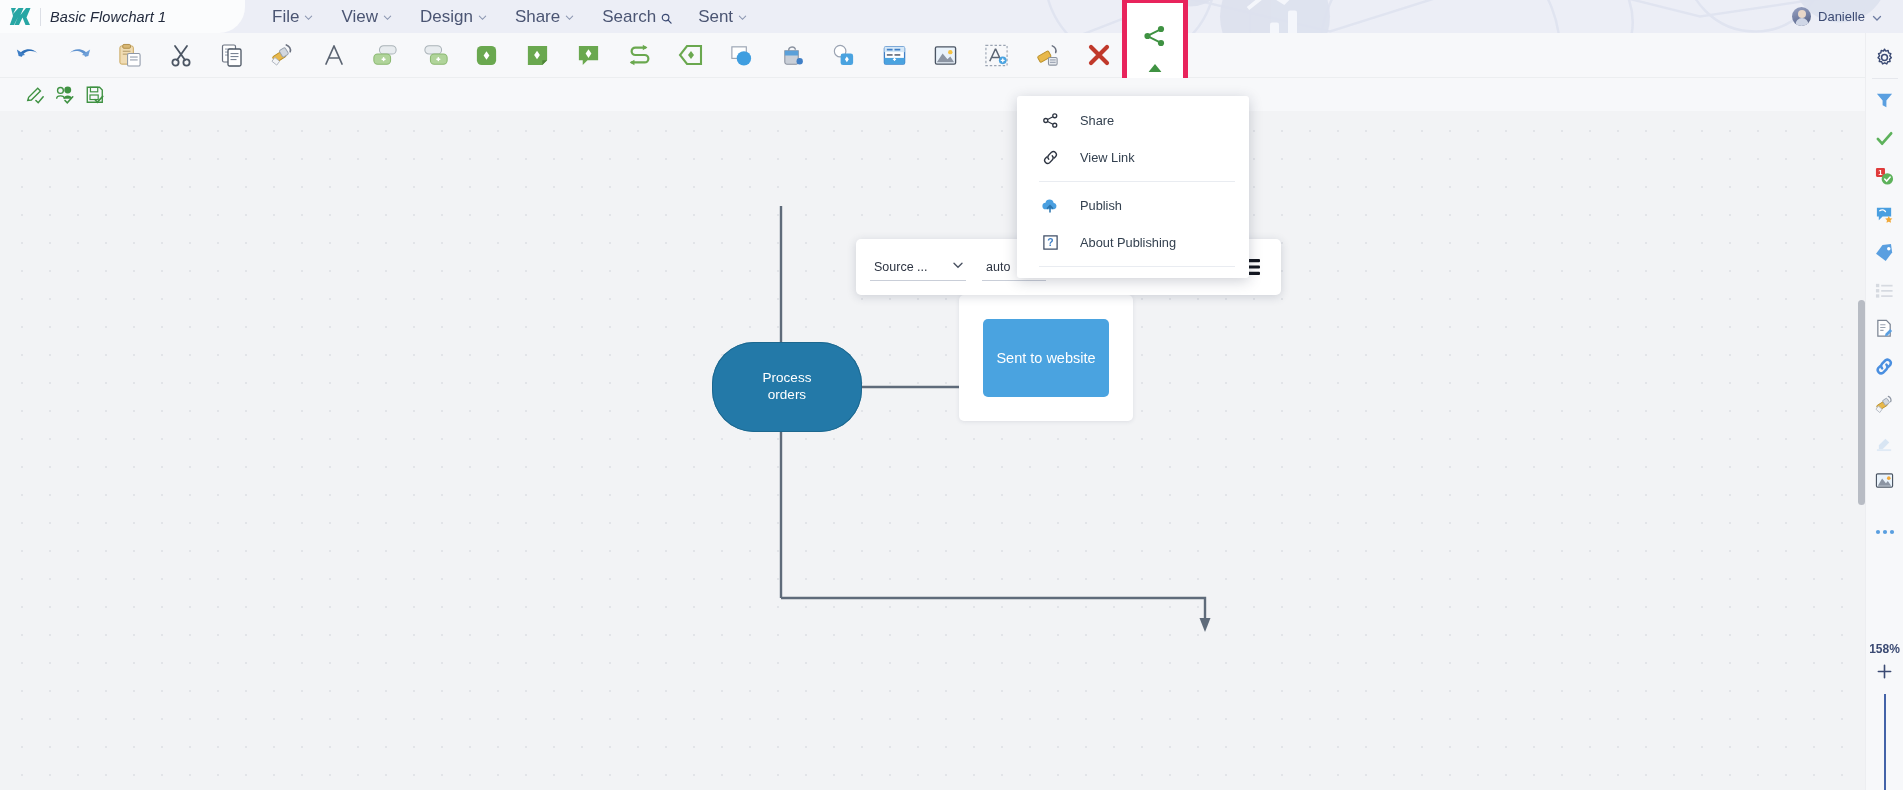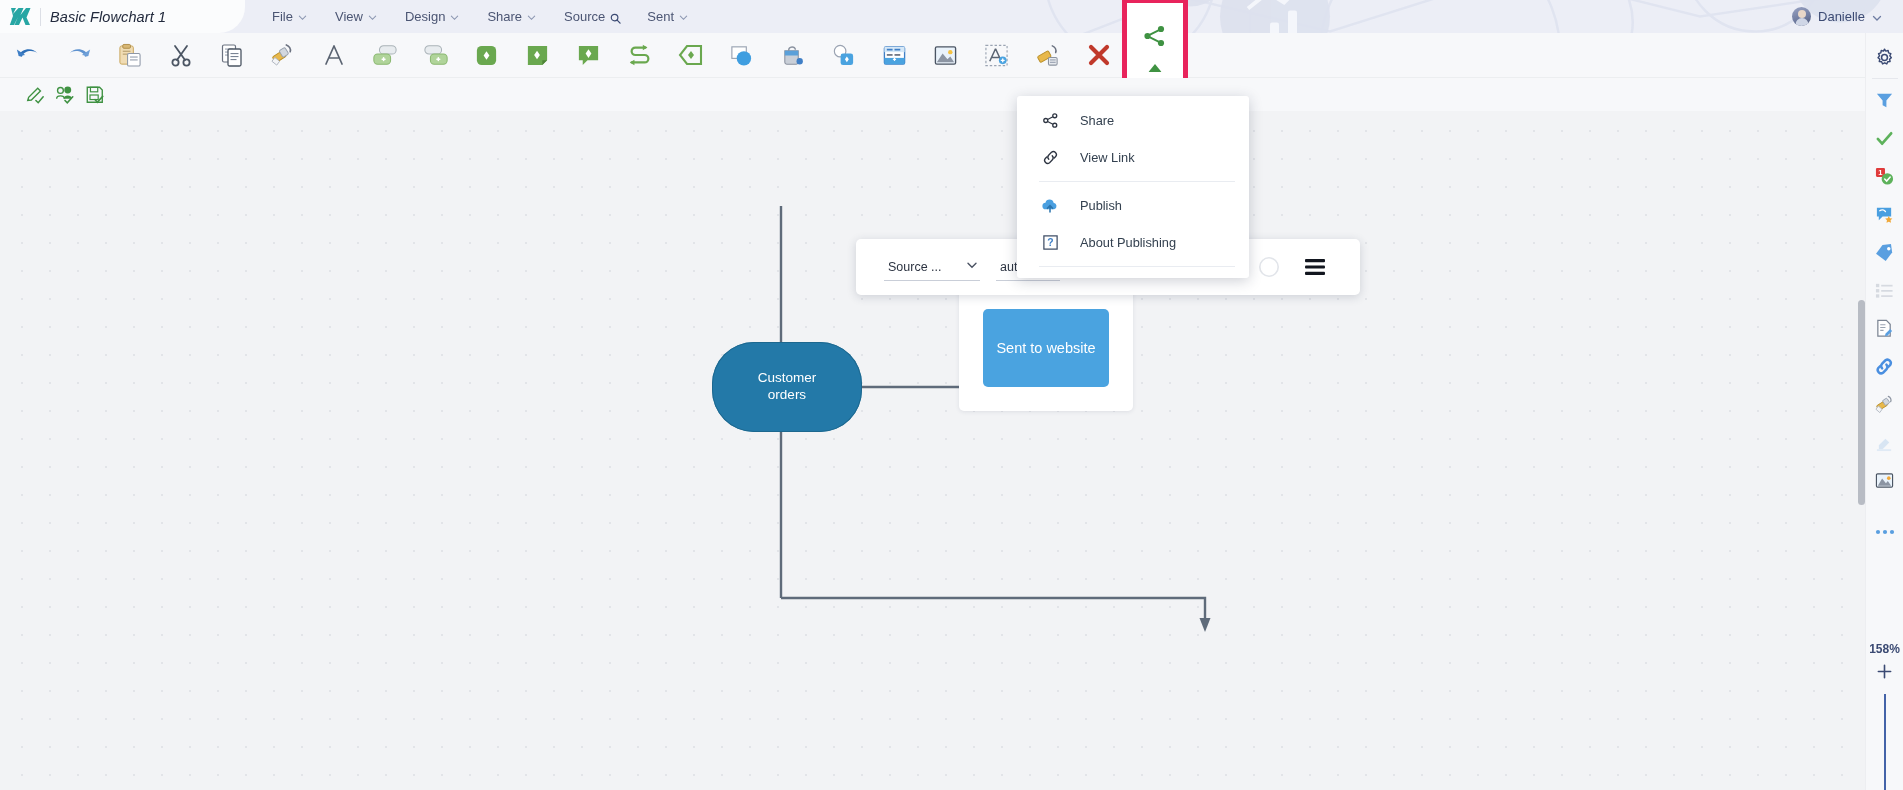--- a/index.html
+++ b/index.html
@@ -33,21 +33,21 @@
   .title-divider { width:1px; height:18px; background:#dcdfe6; margin: 0 9px 0 3px; }
   .doc-title {
     font-size: 14.5px; color: #222a3d; letter-spacing: .1px; white-space: nowrap; font-style: italic;
   }
   .menubar {
     position: absolute; left: 258px; top: 0; height: 33px;
     display: flex; align-items: center; gap: 0px; z-index: 4;
   }
   .menu-item {
     display: flex; align-items: center; gap: 5px;
-    font-size: 13px; color: #4b5573;
+    font-size: 17px; color: #4b5573;
     padding: 0 14px; height: 33px; cursor: pointer; white-space: nowrap;
   }
   .caret { display:inline-block; width:9px; height:9px; position:relative; top:1px; }
   .caret svg { display:block; }
   .user-area {
     position: absolute; right: 22px; top: 0; height: 33px;
     display:flex; align-items:center; gap:7px; z-index:4;
   }
   .avatar {
     width:19px; height:19px; border-radius:50%;
@@ -232,21 +232,21 @@
       </div>
       <div class="menu-item">
         <span>Share</span>
         <span class="caret">
             <svg width="9" height="9" viewBox="0 0 10 10">
               <path d="M1.5 3.5 L5 7 L8.5 3.5" stroke="#8d97b2" stroke-width="1.2" fill="none" stroke-linecap="round"></path>
             </svg>
           </span>
       </div>
       <div class="menu-item">
-        <span>Source</span>
+        <span>Search</span>
         <span class="caret">
             <svg width="11" height="11" viewBox="0 0 12 12">
               <circle cx="5" cy="5" r="3.6" stroke="#3b4a73" stroke-width="1.3" fill="none"></circle>
               <path d="M7.8 7.8 L11 11" stroke="#3b4a73" stroke-width="1.4" stroke-linecap="round"></path>
             </svg>
           </span>
       </div>
       <div class="menu-item">
         <span>Sent</span>
         <span class="caret">
@@ -484,31 +484,31 @@
       <path d="M781 95 L781 487" stroke="#5f6b7a" stroke-width="2.4" fill="none"></path>
       <path d="M781 487 L1205 487 L1205 508" stroke="#5f6b7a" stroke-width="2.4" fill="none"></path>
       <path d="M1205 521 L1199.5 507 L1210.5 507 Z" fill="#5f6b7a"></path>
 
       <path d="M862 276 L962 276" stroke="#5f6b7a" stroke-width="2.4" fill="none"></path>
       <path d="M976 276 L961 270.5 L961 281.5 Z" fill="#5f6b7a"></path>
     </svg>
 
     <div class="node" style="left:712px; top:231px; width:150px; height:90px;">
       <div style="position:absolute;inset:0;background:#2379a8;border-radius:42px;box-shadow:inset 0 0 0 1px #1d688f;"></div>
-      <div class="shape-text" style="font-size:13.5px; white-space:pre-line;">Customer
+      <div class="shape-text" style="font-size:13.5px; white-space:pre-line;">Process
 orders</div>
     </div>
 
-    <div class="node-sel" style="left:959px; top:174px; width:174px; height:126px;">
+    <div class="node-sel" style="left:959px; top:184px; width:174px; height:126px;">
       <div style="position:absolute;left:24px;top:24px;width:126px;height:78px;background:#4aa3e0;border-radius:5px;"></div>
       <div class="shape-text" style="font-size:14.5px;">Sent to website</div>
     </div>
 
 
-    <div class="floatbar" style="left:856px; top:128px; width:504px; height:56px; padding:0 28px;">
+    <div class="floatbar" style="left:856px; top:128px; width:425px; height:56px; padding:0 14px;">
       <div class="fb-select" style="width:96px;">
         <span>Source ...</span>
         <span>
           <svg width="12" height="12" viewBox="0 0 12 12">
               <path d="M2 4.2 L6 8.2 L10 4.2" stroke="#4a5262" stroke-width="1.4" fill="none" stroke-linecap="round"></path>
             </svg>
         </span>
       </div>
       <div style="width:16px"></div>
       <div class="fb-select" style="width:64px;">

